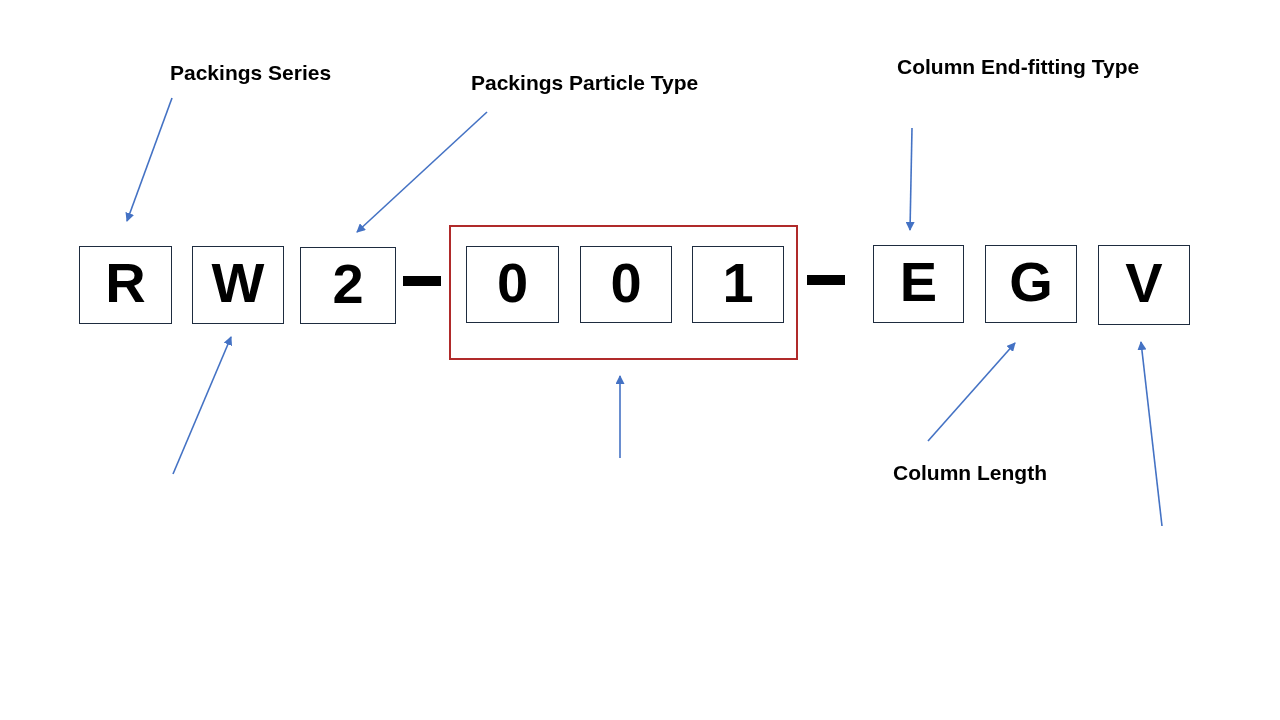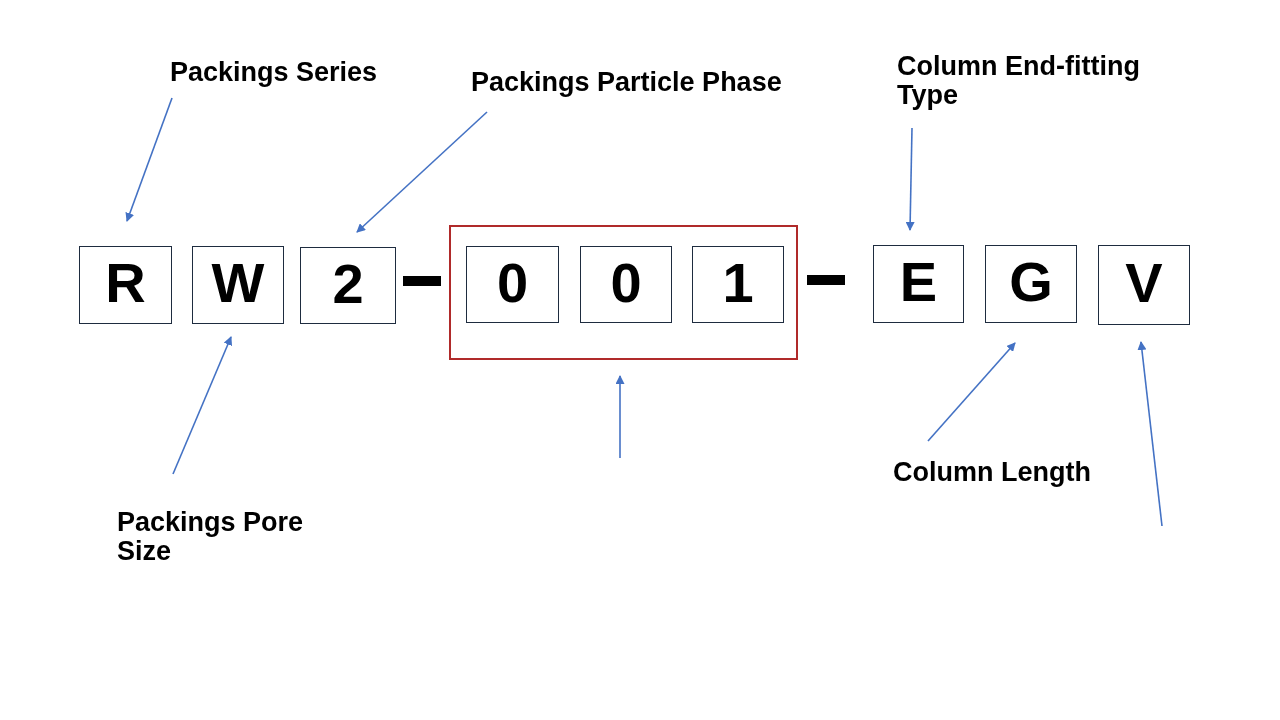--- a/index.html
+++ b/index.html
@@ -40,21 +40,21 @@
     background:transparent;
   }
   .dash{
     position:absolute;
     width:38px;height:10px;
     background:var(--separator-color,#000000);
   }
   .label{
     position:absolute;
     font-weight:bold;
-    font-size:27px;
+    font-size:21px;
     line-height:29px;
     color:var(--text-color,#000000);
   }
 </style>
 </head>
 <body>
 
 <div class="canvas">
 
   <svg class="arrow-layer" width="1280" height="720" viewBox="0 0 1280 720" xmlns="http://www.w3.org/2000/svg">
@@ -103,23 +103,22 @@
   </div>
   <div class="char-box" style="left:985px;top:245px;width:92px;height:78px">
     <span class="char">G</span>
   </div>
   <div class="char-box" style="left:1098px;top:245px;width:92px;height:80px">
     <span class="char">V</span>
   </div>
 
   <div class="label" style="left:170px;top:58px">Packings Series</div>
 
-  <div class="label" style="left:471px;top:68px">Packings Particle Phase</div>
+  <div class="label" style="left:471px;top:68px">Packings Particle Type</div>
 
   <div class="label" style="left:897px;top:52px;width:255px">Column End-fitting Type</div>
 
-  <div class="label" style="left:117px;top:508px;width:205px">Packings Pore Size</div>
 
 
   <div class="label" style="left:893px;top:458px">Column Length</div>
 
 
 </div>
 
 </body></html>

